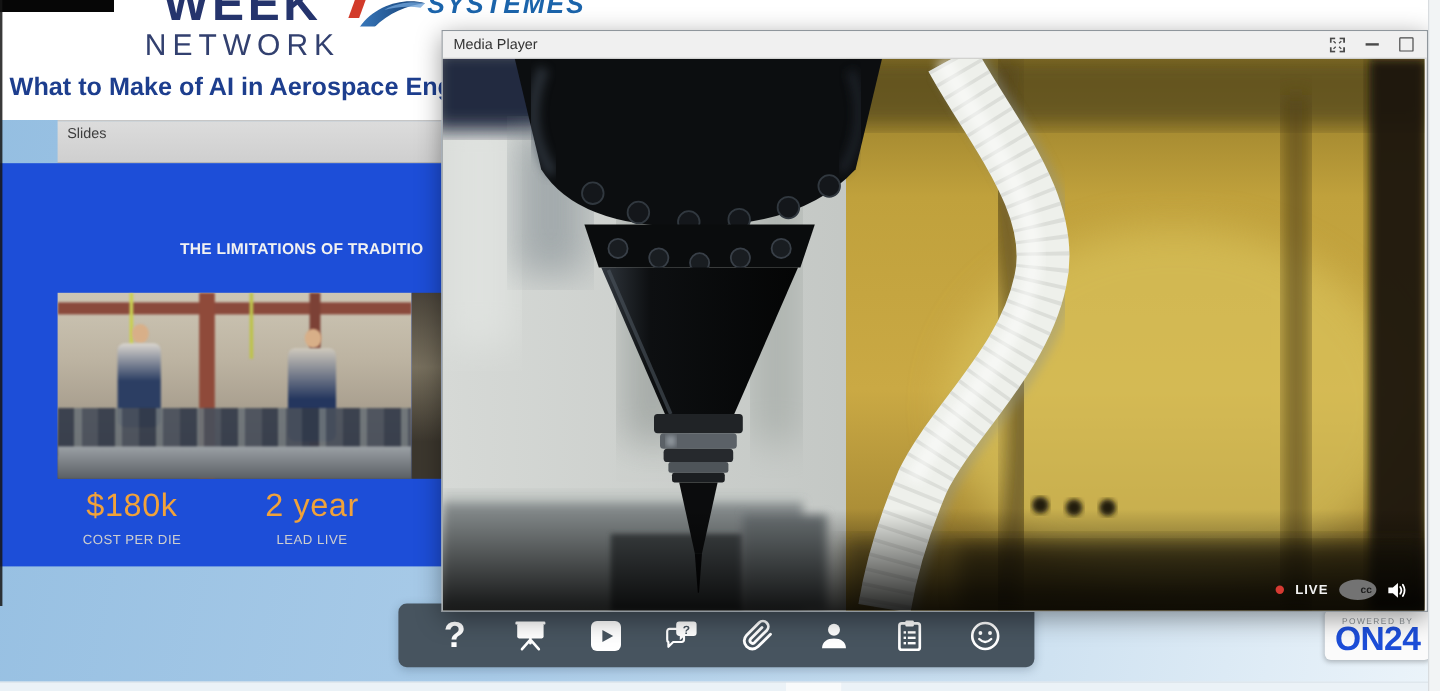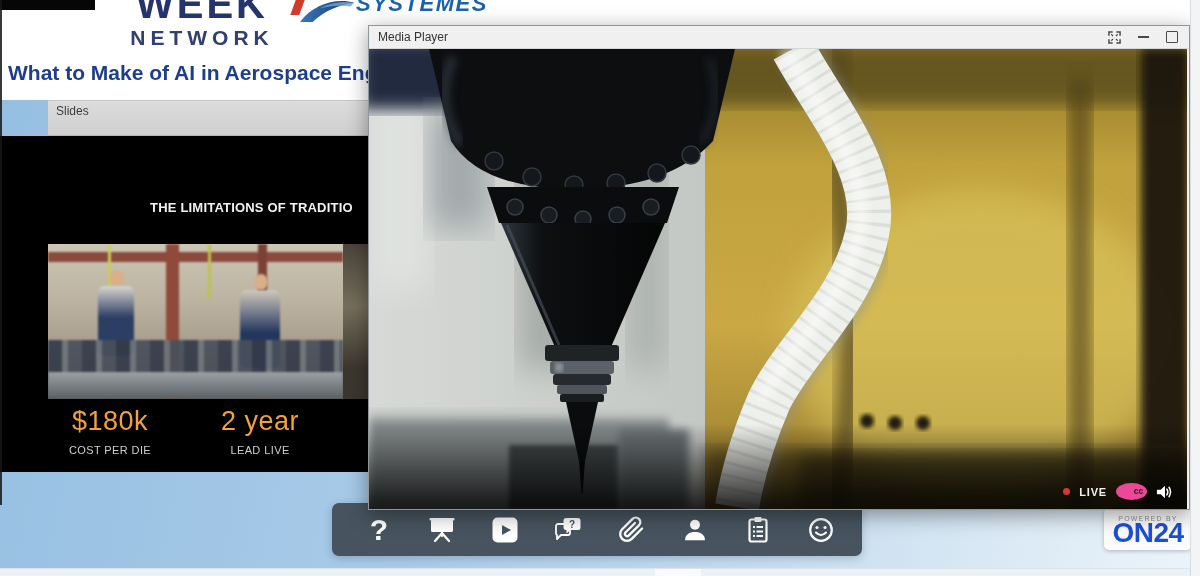--- a/index.html
+++ b/index.html
@@ -10,34 +10,34 @@
   }
   .abs{position:absolute;}
 
   
   .console-header{left:0;top:0;width:1190px;height:100px;background:#ffffff;}
   .top-black{left:0;top:0;width:95px;height:10px;background:#060606;}
   .left-edge{left:0;top:0;width:2px;height:505px;background:rgba(22,22,22,.85);z-index:6;}
 
   .aw-logo{left:96px;top:0;width:212px;height:56px;overflow:hidden;text-align:center;}
   .aw-week{font-size:40px;font-weight:800;color:#25346d;letter-spacing:3px;line-height:40px;margin-top:-16px;}
-  .aw-net{font-size:21px;font-weight:700;color:#32406f;letter-spacing:5px;line-height:26px;margin-top:1px;}
+  .aw-net{font-size:25px;font-weight:400;color:#32406f;letter-spacing:5px;line-height:26px;margin-top:1px;}
   .aw-check{position:absolute;right:6px;top:0;width:9px;height:15px;background:#d23b2a;transform:skewX(-20deg);}
 
   .ds-logo{left:292px;top:0;width:215px;height:22px;overflow:hidden;}
   .ds-swoosh{position:absolute;left:0;top:-6px;}
   .ds-word{position:absolute;left:64px;top:-9px;font-size:22px;font-weight:bold;font-style:italic;color:#1b64ab;letter-spacing:1.5px;}
 
   .webinar-title{left:8px;top:61px;font-size:21px;font-weight:bold;color:var(--navy,#1d3e8e);white-space:nowrap;}
 
   
   .slides-window{left:0;top:100px;width:368px;height:405px;z-index:1;overflow:hidden;}
   .slides-header{height:36px;background:linear-gradient(#dcdcdc,#cfcfcf);border-top:1px solid #c6c6c6;border-bottom:1px solid #b5b5b5;
     font-size:12px;color:#3d3d3d;line-height:21px;padding-left:8px;box-sizing:border-box;margin-left:48px;}
-  .slides-content{position:relative;height:336px;background:#000000;overflow:hidden;}
+  .slides-content{position:relative;height:336px;background:#1d4ed8;overflow:hidden;}
   .slide-heading{position:absolute;left:150px;top:64px;font-size:13px;font-weight:bold;color:#f2f2f2;letter-spacing:.2px;white-space:nowrap;}
   .photo1{position:absolute;left:48px;top:108px;width:295px;height:155px;overflow:hidden;
     background:linear-gradient(180deg,#cdc6b5 0%,#bdb4a2 35%,#a79d8d 65%,#55524a 100%);}
   .photo1 div{position:absolute;filter:blur(1px);}
   .p-beamh{top:8px;left:0;width:100%;height:10px;background:#8a4a3c;}
   .p-beamv1{left:118px;top:0;width:13px;height:100%;background:#8f4a3a;}
   .p-beamv2{left:210px;top:0;width:9px;height:100%;background:#7c4136;}
   .p-chain1{left:60px;top:0;width:3px;height:70px;background:#c9cf52;}
   .p-chain2{left:160px;top:0;width:3px;height:55px;background:#bdc34c;}
   .p-head1{left:62px;top:26px;width:14px;height:16px;border-radius:50%;background:#d8af88;filter:blur(.5px);}
@@ -68,21 +68,21 @@
   .media-titlebar{height:22px;display:flex;align-items:center;background:#f0f0f0;border-bottom:1px solid #d6d6d6;}
   .media-title{flex:1;font-size:12px;color:#333;padding-left:9px;}
   .media-controls{display:flex;align-items:center;gap:17px;padding-right:11px;}
   .win-btn{display:flex;align-items:center;justify-content:center;cursor:pointer;}
   .win-min{width:11px;height:2px;background:#4a4a4a;}
   .win-max{width:10px;height:10px;border:1.5px solid #4a4a4a;border-radius:1px;}
   .media-video{position:relative;width:818px;height:460px;background:#b9bdb9;overflow:hidden;}
   .live-controls{position:absolute;right:14px;bottom:9px;display:flex;align-items:center;gap:9px;z-index:2;}
   .live-dot{width:7px;height:7px;border-radius:50%;background:var(--live-red,#d63a32);}
   .live-text{font-size:11px;font-weight:bold;color:#f2f2f2;letter-spacing:.8px;}
-  .cc-badge{width:17px;height:17px;border-radius:50%;background:#ec4899;color:#1c1c1c;font-size:8.5px;font-weight:bold;
+  .cc-badge{width:17px;height:17px;border-radius:50%;background:#737373;color:#1c1c1c;font-size:8.5px;font-weight:bold;
     text-align:center;line-height:17px;cursor:pointer;padding-left:14px;}
 
   
   .on24-badge{left:1104px;top:508px;width:88px;height:42px;background:#fbfbfb;border-radius:5px;z-index:2;
     box-shadow:0 1px 4px rgba(0,0,0,.25);text-align:center;cursor:pointer;}
   .on24-powered{font-size:7px;color:#8a9094;letter-spacing:1.2px;margin-top:7px;}
   .on24-brand{font-size:28px;font-weight:bold;color:#1d4ed8;letter-spacing:-.5px;line-height:22px;}
   .scrollbar{left:1190px;top:0;width:10px;height:576px;background:#f2f4f5;border-left:1px solid #d8dcdf;z-index:7;box-sizing:border-box;}
   .bottom-strip{left:0;top:568px;width:1200px;height:8px;background:#ebf2f7;border-top:1px solid #dce4ea;box-sizing:border-box;}
   .bottom-notch{left:655px;top:569px;width:46px;height:7px;background:#f8fafb;}

